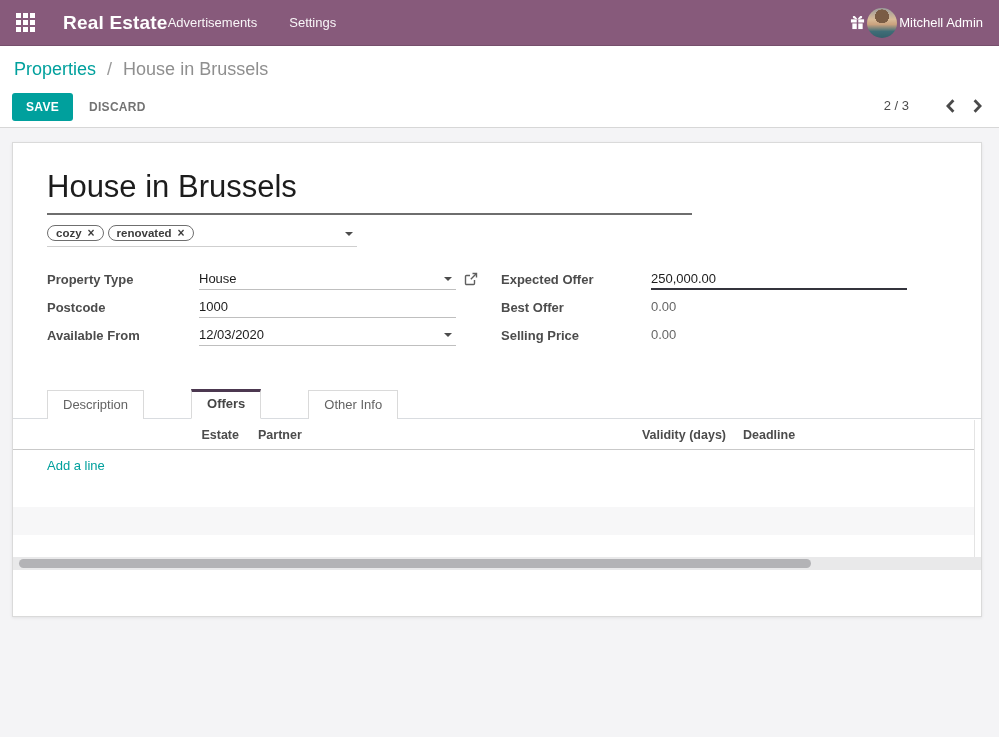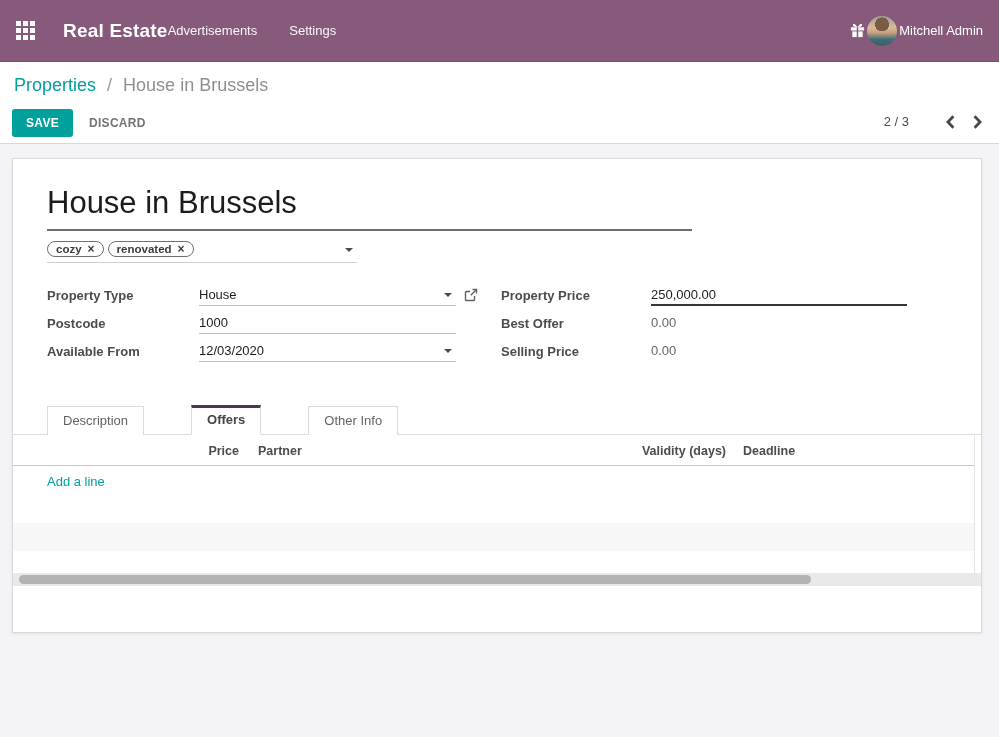--- a/index.html
+++ b/index.html
@@ -1,20 +1,20 @@
 <!DOCTYPE html>
 <html><head>
 <meta charset="utf-8">
 <style>
   * { margin:0; padding:0; box-sizing:border-box; }
   html,body { width:999px; height:737px; overflow:hidden;
     font-family:"Liberation Sans", sans-serif; background:#f4f4f6; }
 
   
-  .navbar { height:62px; background:#875A7B; display:flex; align-items:center;
+  .navbar { height:46px; background:#875A7B; display:flex; align-items:center;
     padding:0 16px; color:#fff; border-bottom:1px solid rgba(0,0,0,.12); }
   .apps-grid { display:grid; grid-template-columns:repeat(3,5px); grid-gap:2px; cursor:pointer; }
   .apps-grid span { width:5px; height:5px; background:#fff; }
   .brand { font-size:19px; font-weight:bold; margin-left:28px; letter-spacing:.2px; }
   .nav-menus { display:flex; gap:32px; font-size:13px; }
   .nav-menus a { color:rgba(255,255,255,.95); cursor:pointer; }
   .nav-right { margin-left:auto; display:flex; align-items:center; gap:2px; }
   .gift { display:flex; align-items:center; cursor:pointer; }
   .avatar { width:30px; height:30px; border-radius:50%; cursor:pointer;
     background:
@@ -210,21 +210,21 @@
           <div class="frow">
             <span class="flabel">Available From</span>
             <span class="fvalue">
               <span>12/03/2020</span>
               <span class="caret"></span>
             </span>
           </div>
         </div>
         <div class="col-right">
           <div class="frow">
-            <span class="flabel">Property Price</span>
+            <span class="flabel">Expected Offer</span>
             <span class="fvalue focused">
               <span>250,000.00</span>
             </span>
           </div>
           <div class="frow">
             <span class="flabel">Best Offer</span>
             <span class="fvalue readonly">0.00</span>
           </div>
           <div class="frow">
             <span class="flabel">Selling Price</span>
@@ -234,21 +234,21 @@
       </div>
     </div>
 
     <div class="notebook">
       <span class="tab">Description</span>
       <span class="tab active">Offers</span>
       <span class="tab">Other Info</span>
     </div>
 
     <div class="list-header">
-      <span class="th-price">Price</span>
+      <span class="th-price">Estate</span>
       <span class="th-partner">Partner</span>
       <span class="th-validity">Validity (days)</span>
       <span class="th-deadline">Deadline</span>
       <span class="th-status">Status</span>
     </div>
 
     <div class="list-rows">
       <div class="lrow add">
         <a>Add a line</a>
       </div>

